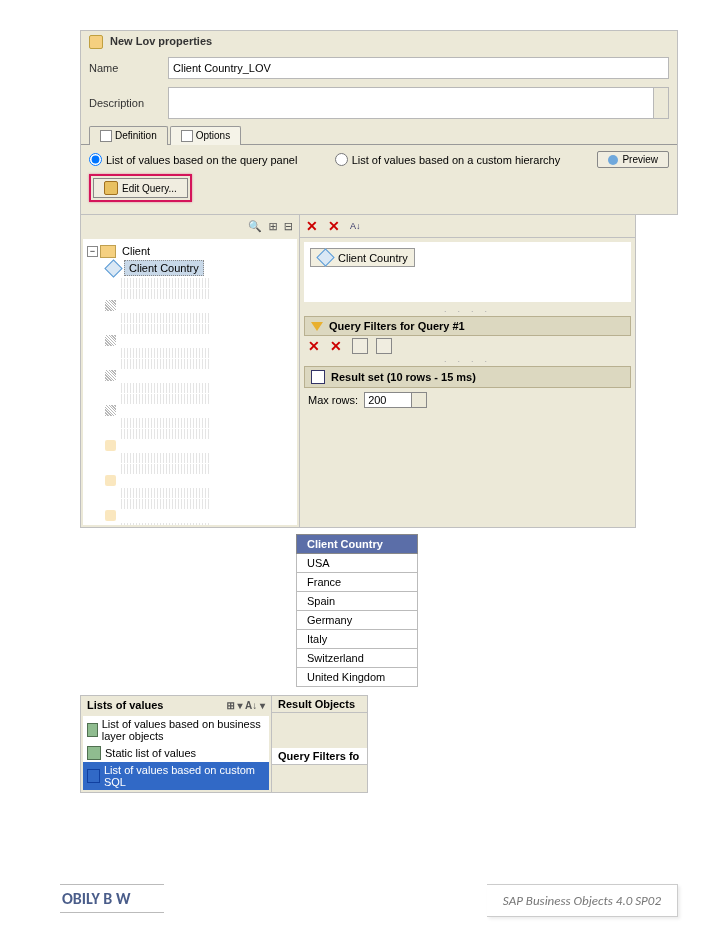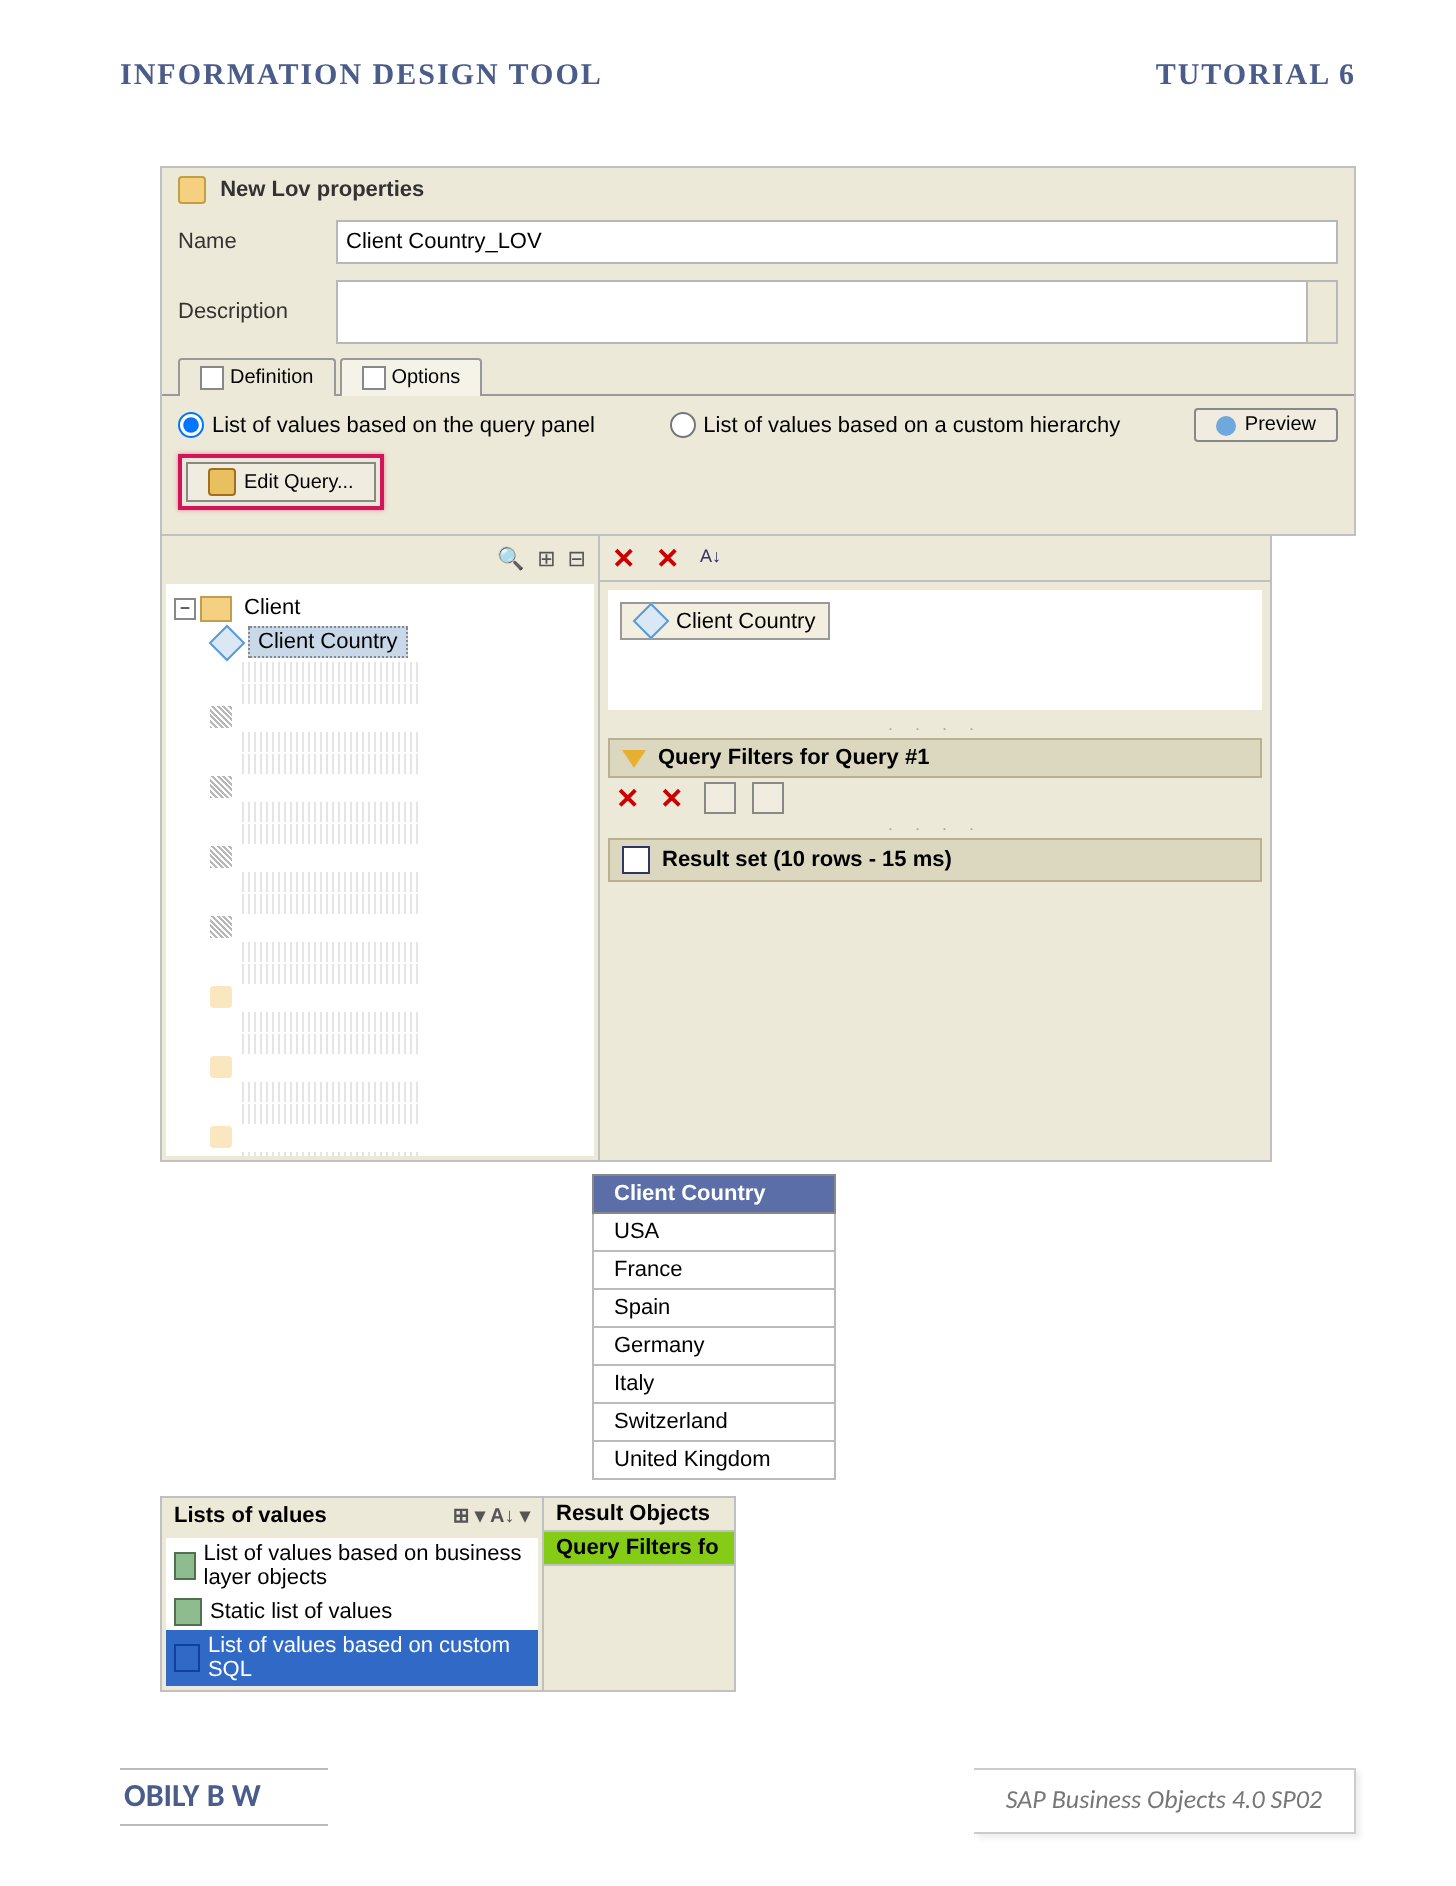--- a/index.html
+++ b/index.html
@@ -322,24 +322,20 @@
     border-left: none;
     padding: 8px 16px;
     box-shadow: 2px 2px 3px rgba(0,0,0,0.08);
   }
 </style>
 </head>
 <body>
 
 <div class="page">
 
-  <div class="doc-header">
-    <span>INFORMATION DESIGN TOOL</span>
-    <span>TUTORIAL 6</span>
-  </div>
 
   <div class="ss1">
     <div class="ss1-title">
       <span class="ti"></span>
       <span>New Lov properties</span>
     </div>
     <div class="ss1-row">
       <div class="ss1-label">Name</div>
       <input class="ss1-input" value="Client Country_LOV" style="">
     </div>
@@ -456,20 +452,27 @@
         <span class="tb-ic red">✕</span>
         <span class="tb-ic red">✕</span>
         <span class="mini-ic"></span>
         <span class="mini-ic"></span>
       </div>
       <div class="ss2-dots">· · · ·</div>
       <div class="ss2-resultset-hdr">
           <span class="grid-ic"></span>
           <span>Result set (10 rows - 15 ms)</span>
         </div>
+      <div class="ss2-maxrows">
+        <span>Max rows:</span>
+        <span class="spin">
+            <input value="200" style="">
+            <span class="arrows"></span>
+          </span>
+      </div>
     </div>
   </div>
 
   <table class="result-table">
     <thead>
         <tr>
           <th>Client Country</th>
         </tr>
       </thead>
     <tbody id="result-body">
@@ -513,21 +516,21 @@
             <span>Static list of values</span>
           </div>
           <div class="ss3-item sel">
             <span class="lov-ic sql"></span>
             <span>List of values based on custom SQL</span>
           </div>
         </div>
     </div>
     <div class="ss3-right">
       <div class="ss3-r-hdr">Result Objects</div>
-      <div class="ss3-r-hdr" style="background:#84cc16;">Query Filters fo</div>
+      <div class="ss3-r-hdr" style="background:#ffffff;margin-top:35px;">Query Filters fo</div>
     </div>
   </div>
 
   <div class="doc-footer">
     <div class="author">OBILY B W</div>
     <div class="product">SAP Business Objects 4.0 SP02</div>
   </div>
 
 </div>
 

